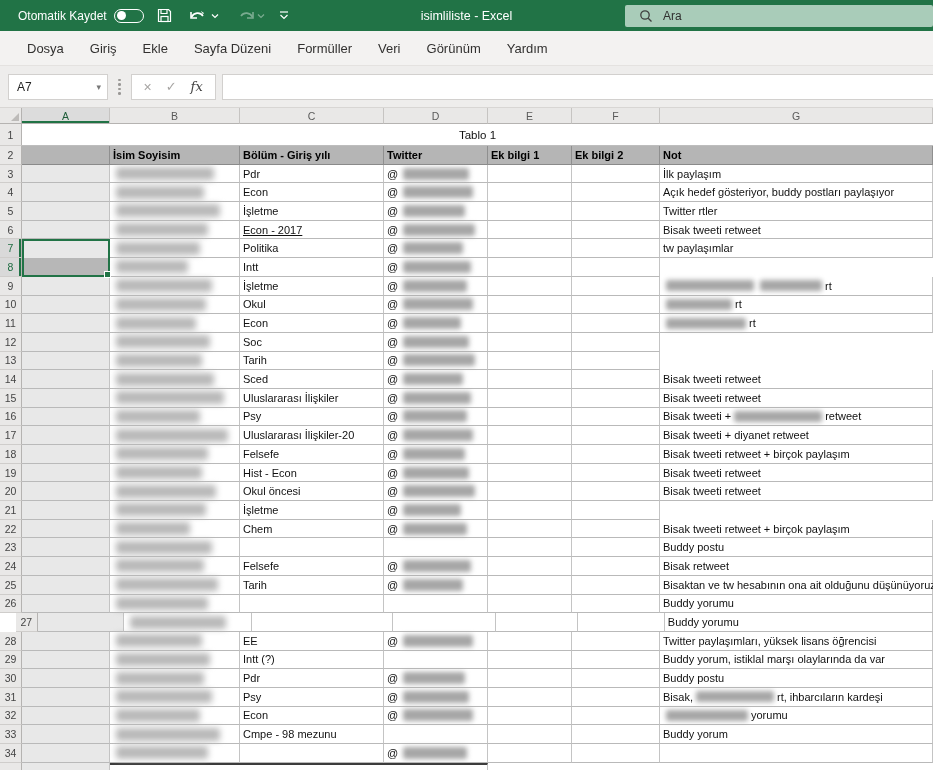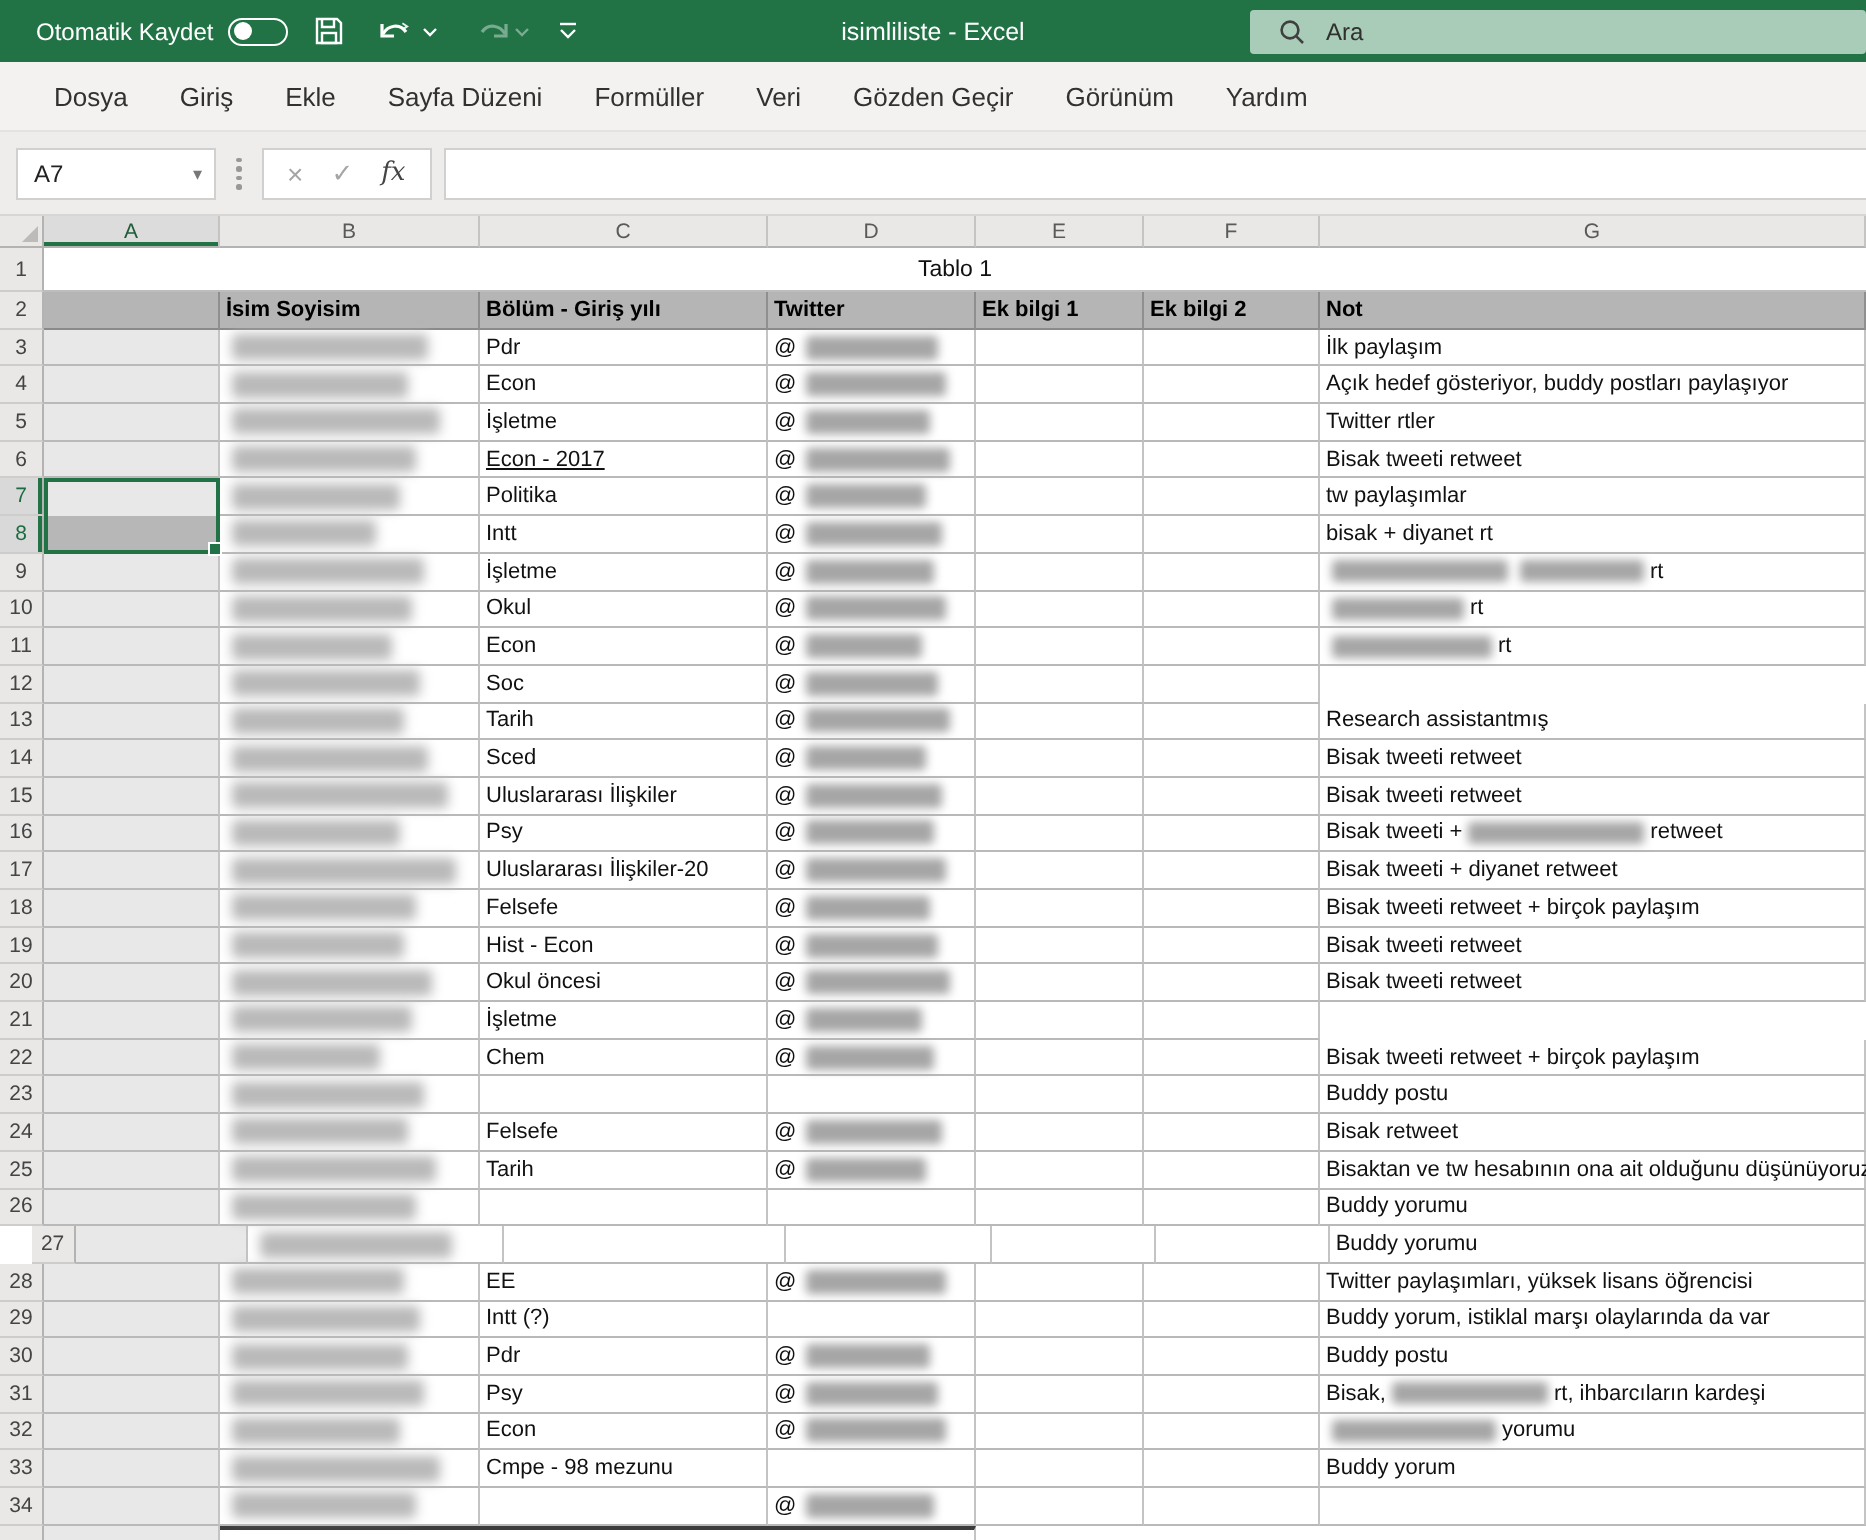--- a/index.html
+++ b/index.html
@@ -148,21 +148,20 @@
   </div>
 </div>
 
 <div class="menubar" id="menubar">
     <button class="mtab">Dosya</button>
     <button class="mtab">Giriş</button>
     <button class="mtab">Ekle</button>
     <button class="mtab">Sayfa Düzeni</button>
     <button class="mtab">Formüller</button>
     <button class="mtab">Veri</button>
-    <button class="mtab">Gözden Geçir</button>
     <button class="mtab">Görünüm</button>
     <button class="mtab">Yardım</button>
   </div>
 
 <div class="fbar">
   <div class="namebox">
     <span>A7</span>
     <span class="dd">▾</span>
   </div>
   <div class="grip">
@@ -297,23 +296,20 @@
       <div class="cell" style="width: 130px;">
         <span class="blur nblur" style="width: 72px; height: 13px;"></span>
       </div>
       <div class="cell" style="width: 144px;">Intt</div>
       <div class="cell" style="width: 104px;">
         <span class="at">@</span>
         <span class="blur" style="width: 68px; height: 12px;"></span>
       </div>
       <div class="cell" style="width: 84px;"></div>
       <div class="cell" style="width: 88px;"></div>
-      <div class="cell" style="width: 273px;">
-        <span>bisak + diyanet rt</span>
-      </div>
     </div>
     <div class="grow" style="height: 18.7px;">
       <div class="gutter">9</div>
       <div class="cell colA" style="width: 88px;"></div>
       <div class="cell" style="width: 130px;">
         <span class="blur nblur" style="width: 96px; height: 13px;"></span>
       </div>
       <div class="cell" style="width: 144px;">İşletme</div>
       <div class="cell" style="width: 104px;">
         <span class="at">@</span>
@@ -383,23 +379,20 @@
       <div class="cell" style="width: 130px;">
         <span class="blur nblur" style="width: 86px; height: 13px;"></span>
       </div>
       <div class="cell" style="width: 144px;">Tarih</div>
       <div class="cell" style="width: 104px;">
         <span class="at">@</span>
         <span class="blur" style="width: 72px; height: 12px;"></span>
       </div>
       <div class="cell" style="width: 84px;"></div>
       <div class="cell" style="width: 88px;"></div>
-      <div class="cell" style="width: 273px;">
-        <span>Research assistantmış</span>
-      </div>
     </div>
     <div class="grow" style="height: 18.7px;">
       <div class="gutter">14</div>
       <div class="cell colA" style="width: 88px;"></div>
       <div class="cell" style="width: 130px;">
         <span class="blur nblur" style="width: 98px; height: 13px;"></span>
       </div>
       <div class="cell" style="width: 144px;">Sced</div>
       <div class="cell" style="width: 104px;">
         <span class="at">@</span>

